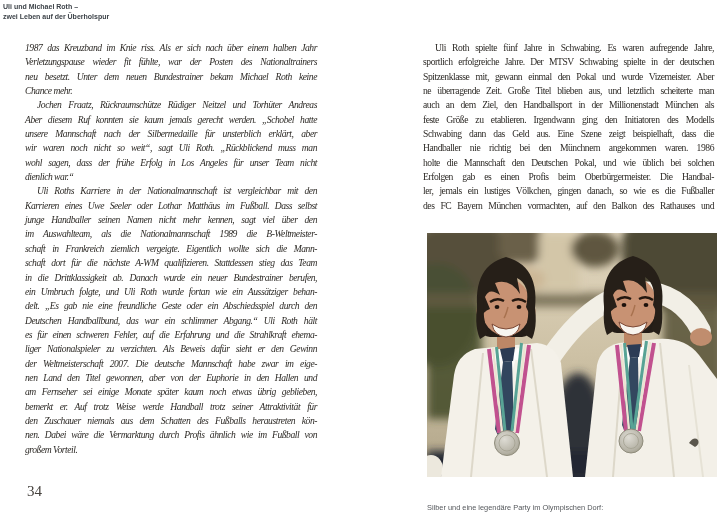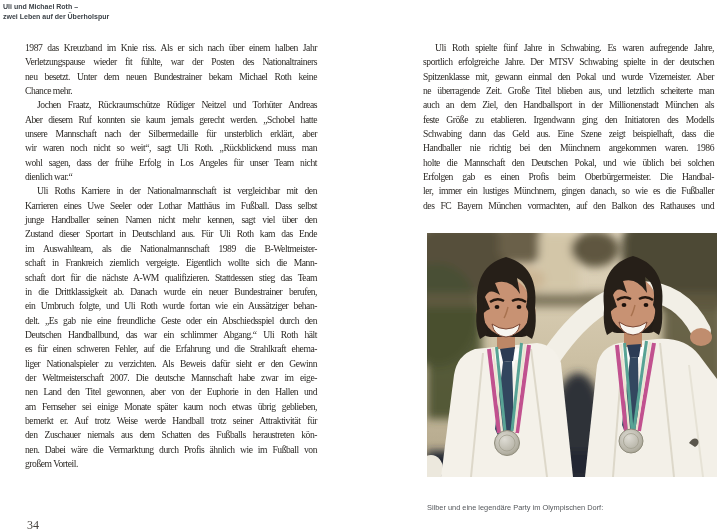--- a/index.html
+++ b/index.html
@@ -15,21 +15,21 @@
     font-family:"Liberation Sans","DejaVu Sans",sans-serif;
     font-size:7px;line-height:9.6px;font-weight:bold;
     color:#3d4349;letter-spacing:0;
   }
   
   .col{
     position:absolute;top:41px;
     font-size:9.6px;color:#2d2a26;
     letter-spacing:-0.45px;word-spacing:-0.15px;
   }
-  .col.left{left:25px;width:292px;}
+  .col.left{left:25px;width:292px;font-style:italic;}
   .col.right{left:423px;width:291px;}
   .tline{
     height:14.35px;line-height:14.35px;
     white-space:nowrap;
     text-align:justify;text-align-last:justify;
   }
   .tline.endline{text-align-last:left;}
   .para.indent .tline:first-child{text-indent:12px;}
   
   .photo-figure{
@@ -39,22 +39,22 @@
   .photo-figure svg{display:block;}
   
   .photo-caption{
     position:absolute;left:427px;top:479px;width:291px;
     font-family:"Liberation Sans","DejaVu Sans",sans-serif;
     font-size:7.4px;line-height:11.6px;color:#54575b;
     white-space:pre;
   }
   
   .pagenum{
-    position:absolute;top:519px;
-    font-size:12px;line-height:12px;color:#45413d;
+    position:absolute;top:485px;
+    font-size:15px;line-height:12px;color:#45413d;
   }
   .pagenum.pn-left{left:27px;}
   .pagenum.pn-right{left:427px;width:291px;text-align:center;margin-top:46px;}
 </style>
 </head>
 <body>
 
 <div class="spread">
 
   <header class="running-header">
@@ -74,21 +74,20 @@
         <div class="tline">Aber diesem Ruf konnten sie kaum jemals gerecht werden. „Schobel hatte</div>
         <div class="tline">unsere Mannschaft nach der Silbermedaille für unsterblich erklärt, aber</div>
         <div class="tline">wir waren noch nicht so weit“, sagt Uli Roth. „Rückblickend muss man</div>
         <div class="tline">wohl sagen, dass der frühe Erfolg in Los Angeles für unser Team nicht</div>
         <div class="tline endline">dienlich war.“</div>
       </div>
       <div class="para indent">
         <div class="tline">Uli Roths Karriere in der Nationalmannschaft ist vergleichbar mit den</div>
         <div class="tline">Karrieren eines Uwe Seeler oder Lothar Matthäus im Fußball. Dass selbst</div>
         <div class="tline">junge Handballer seinen Namen nicht mehr kennen, sagt viel über den</div>
-        <div class="tline">Zustand dieser Sportart in Deutschland aus. Für Uli Roth kam das Ende</div>
         <div class="tline">im Auswahlteam, als die Nationalmannschaft 1989 die B-Weltmeister-</div>
         <div class="tline">schaft in Frankreich ziemlich vergeigte. Eigentlich wollte sich die Mann-</div>
         <div class="tline">schaft dort für die nächste A-WM qualifizieren. Stattdessen stieg das Team</div>
         <div class="tline">in die Drittklassigkeit ab. Danach wurde ein neuer Bundestrainer berufen,</div>
         <div class="tline">ein Umbruch folgte, und Uli Roth wurde fortan wie ein Aussätziger behan-</div>
         <div class="tline">delt. „Es gab nie eine freundliche Geste oder ein Abschiedsspiel durch den</div>
         <div class="tline">Deutschen Handballbund, das war ein schlimmer Abgang.“ Uli Roth hält</div>
         <div class="tline">es für einen schweren Fehler, auf die Erfahrung und die Strahlkraft ehema-</div>
         <div class="tline">liger Nationalspieler zu verzichten. Als Beweis dafür sieht er den Gewinn</div>
         <div class="tline">der Weltmeisterschaft 2007. Die deutsche Mannschaft habe zwar im eige-</div>
@@ -106,21 +105,21 @@
         <div class="tline">Uli Roth spielte fünf Jahre in Schwabing. Es waren aufregende Jahre,</div>
         <div class="tline">sportlich erfolgreiche Jahre. Der MTSV Schwabing spielte in der deutschen</div>
         <div class="tline">Spitzenklasse mit, gewann einmal den Pokal und wurde Vizemeister. Aber</div>
         <div class="tline">ne überragende Zeit. Große Titel blieben aus, und letztlich scheiterte man</div>
         <div class="tline">auch an dem Ziel, den Handballsport in der Millionenstadt München als</div>
         <div class="tline">feste Größe zu etablieren. Irgendwann ging den Initiatoren des Modells</div>
         <div class="tline">Schwabing dann das Geld aus. Eine Szene zeigt beispielhaft, dass die</div>
         <div class="tline">Handballer nie richtig bei den Münchnern angekommen waren. 1986</div>
         <div class="tline">holte die Mannschaft den Deutschen Pokal, und wie üblich bei solchen</div>
         <div class="tline">Erfolgen gab es einen Profis beim Oberbürgermeister. Die Handbal-</div>
-        <div class="tline">ler, immer ein lustiges Münchnern, gingen danach, so wie es die Fußballer</div>
+        <div class="tline">ler, jemals ein lustiges Völkchen, gingen danach, so wie es die Fußballer</div>
         <div class="tline">des FC Bayern München vormachten, auf den Balkon des Rathauses und</div>
       </div>
     </section>
 
   <figure class="photo-figure">
     <svg width="290" height="244" viewBox="0 0 290 244" xmlns="http://www.w3.org/2000/svg">
       <defs>
         <linearGradient id="bgSky" x1="0" y1="0" x2="0" y2="1">
           <stop offset="0" stop-color="#e2d7bf"></stop>
           <stop offset="0.5" stop-color="#cdc1a5"></stop>

